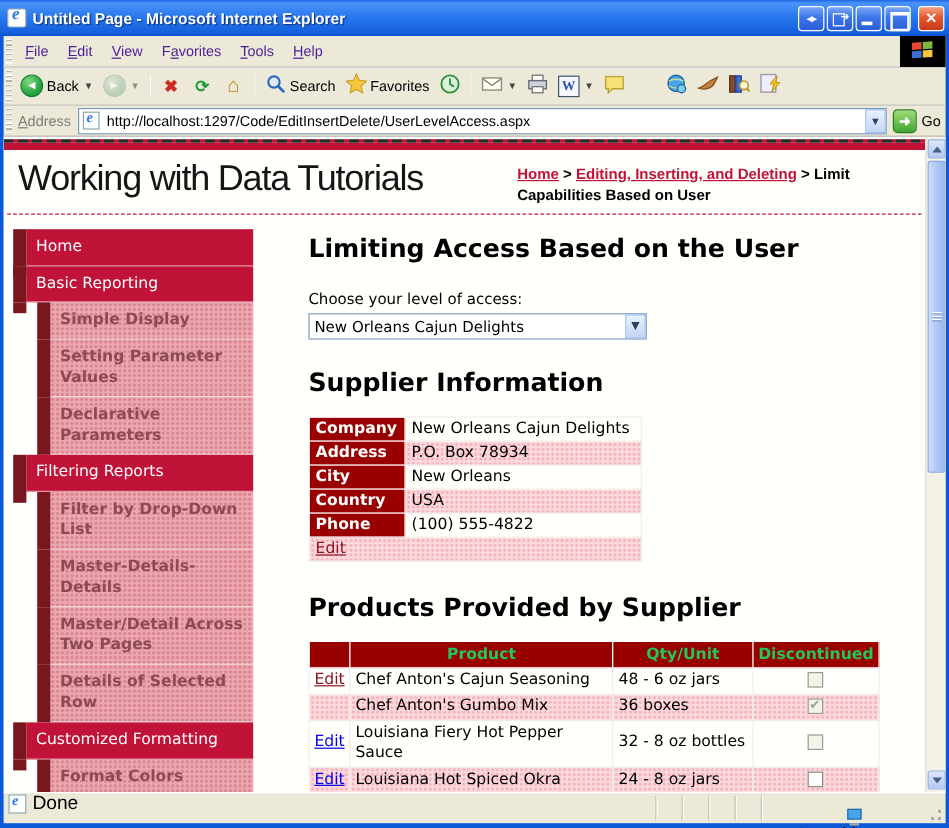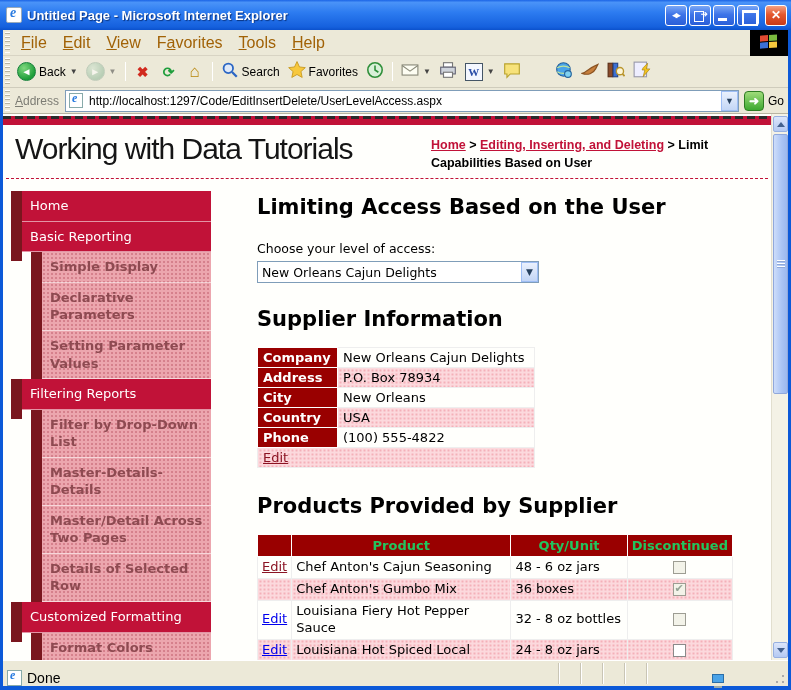--- a/index.html
+++ b/index.html
@@ -25,21 +25,21 @@
   .win-btn.max::before{content:"";position:absolute;left:4px;top:4px;width:12px;height:11px;
     border:2px solid #fff;border-top-width:3px;}
   .win-btn.swap::before{content:"◂▸";letter-spacing:-1px;font-size:9px;font-weight:bold;}
   .win-btn.detach::before{content:"";position:absolute;left:4px;top:5px;width:8px;height:9px;border:1px solid #fff;}
   .win-btn.detach::after{content:"➜";position:absolute;right:2px;top:3px;font-size:9px;}
   
   .menubar{position:absolute;top:30px;left:3px;right:3px;height:26px;background:#ECE9D8;
     display:flex;align-items:center;border-bottom:1px solid #d8d4c4;}
   .grip{width:5px;align-self:stretch;margin:2px 3px 2px 2px;
     background:repeating-linear-gradient(180deg,#fff 0 1px,#b8b4a2 1px 2px,transparent 2px 4px);}
-  .menu-item{padding:3px 8px;font-size:16px;color:#a16207;}
+  .menu-item{padding:3px 8px;font-size:12px;color:#4c1d95;}
   .menu-item u{text-decoration:underline;}
   .menu-flag{margin-left:auto;width:38px;height:26px;background:#000;display:flex;align-items:center;justify-content:center;}
   .flag{width:18px;height:15px;display:grid;grid-template-columns:8px 8px;grid-template-rows:6px 6px;gap:1px;transform:skewY(-4deg);}
   .flag i{display:block;}
   .flag i:nth-child(1){background:#e24a32;}.flag i:nth-child(2){background:#7cbb3f;}
   .flag i:nth-child(3){background:#3b6fd4;}.flag i:nth-child(4){background:#f7c83d;}
   
   .toolbar{position:absolute;top:56px;left:3px;right:3px;height:32px;background:#ECE9D8;
     display:flex;align-items:center;border-bottom:1px solid #cfccbc;padding-right:6px;}
   .tb-btn{display:flex;align-items:center;gap:3px;padding:2px 4px;border-radius:3px;font-size:12px;color:#000;}
@@ -126,21 +126,21 @@
   .sb-btn.up{top:2px;}
   .sb-btn.down{bottom:2px;}
   .tri-up{width:0;height:0;border-left:4px solid transparent;border-right:4px solid transparent;border-bottom:5px solid #44618e;}
   .tri-down{width:0;height:0;border-left:4px solid transparent;border-right:4px solid transparent;border-top:5px solid #44618e;}
   .sb-thumb{position:absolute;left:1px;width:15px;top:20px;height:260px;border-radius:2px;
     background:linear-gradient(90deg,#cdddfa,#aac4f4 60%,#9cb8ee);border:1px solid #90a8dc;}
   .sb-thumb::after{content:"";position:absolute;left:3px;top:calc(50% - 4px);width:8px;height:8px;
     background:repeating-linear-gradient(180deg,#fff 0 1px,#8fa8d8 1px 2px,transparent 2px 3px);}
   
   .statusbar{position:absolute;left:3px;right:3px;top:660px;height:26px;background:#ECE9D8;
-    border-top:1px solid #fff;display:flex;align-items:flex-end;font-size:14px;color:#000;padding:0 2px 0 4px;}
+    border-top:1px solid #fff;display:flex;align-items:flex-start;font-size:16px;color:#000;padding:0 2px 0 4px;}
   .status-doc{width:15px;height:16px;background:#fff;border:1px solid #8aa;position:relative;margin-right:5px;flex:0 0 auto;}
   .status-doc::after{content:"e";position:absolute;top:-3px;left:2px;font:italic bold 12px "Liberation Serif",serif;color:#2a7be0;}
   .status-left{flex:1;display:flex;align-items:center;}
   .status-sep{width:22px;align-self:stretch;margin:2px 0;border-left:1px solid #c9c5b5;box-shadow:inset 1px 0 0 #fff;}
   .status-right{display:flex;align-items:center;padding:0 8px 0 6px;align-self:stretch;margin:13px 0;
     border-left:5px solid #4d7c0f;box-shadow:inset 1px 0 0 #fff;flex-direction:column;}
   .intranet-ico{width:16px;height:14px;margin-right:5px;position:relative;flex:0 0 auto;}
   .intranet-ico .scr{position:absolute;top:0;left:2px;width:12px;height:9px;background:#4aa3e8;border:1px solid #2a6ea8;}
   .intranet-ico .base{position:absolute;bottom:0;left:4px;width:8px;height:2px;background:#9aa;}
   .resize-grip{width:13px;height:13px;margin-left:2px;align-self:flex-end;
@@ -313,25 +313,25 @@
             <div class="nav-item lv0">
               <span class="bar"></span>
               <span class="body">Basic Reporting</span>
             </div>
             <div class="nav-item lv1">
               <span class="bar"></span>
               <span class="body">Simple Display</span>
             </div>
             <div class="nav-item lv1">
               <span class="bar"></span>
+              <span class="body">Setting Parameter Values</span>
+            </div>
+            <div class="nav-item lv1">
+              <span class="bar"></span>
               <span class="body">Declarative Parameters</span>
-            </div>
-            <div class="nav-item lv1">
-              <span class="bar"></span>
-              <span class="body">Setting Parameter Values</span>
             </div>
             <div class="nav-item lv0">
               <span class="bar"></span>
               <span class="body">Filtering Reports</span>
             </div>
             <div class="nav-item lv1">
               <span class="bar"></span>
               <span class="body">Filter by Drop-Down List</span>
             </div>
             <div class="nav-item lv1">
@@ -419,21 +419,21 @@
                   <td class="c"><span class="cb checked"></span></td>
                 </tr>
                 <tr class="rowwhite">
                   <td class="editcell"><a class="blue" href="#">Edit</a></td>
                   <td>Louisiana Fiery Hot Pepper Sauce</td>
                   <td>32 - 8 oz bottles</td>
                   <td class="c"><span class="cb"></span></td>
                 </tr>
                 <tr class="rowpink">
                   <td class="editcell"><a class="blue" href="#">Edit</a></td>
-                  <td>Louisiana Hot Spiced Local</td>
+                  <td>Louisiana Hot Spiced Okra</td>
                   <td>24 - 8 oz jars</td>
                   <td class="c"><span class="cb enabled"></span></td>
                 </tr>
               </tbody>
           </table>
         </div>
       </div>
     </div>
 
     <div class="scrollbar">

